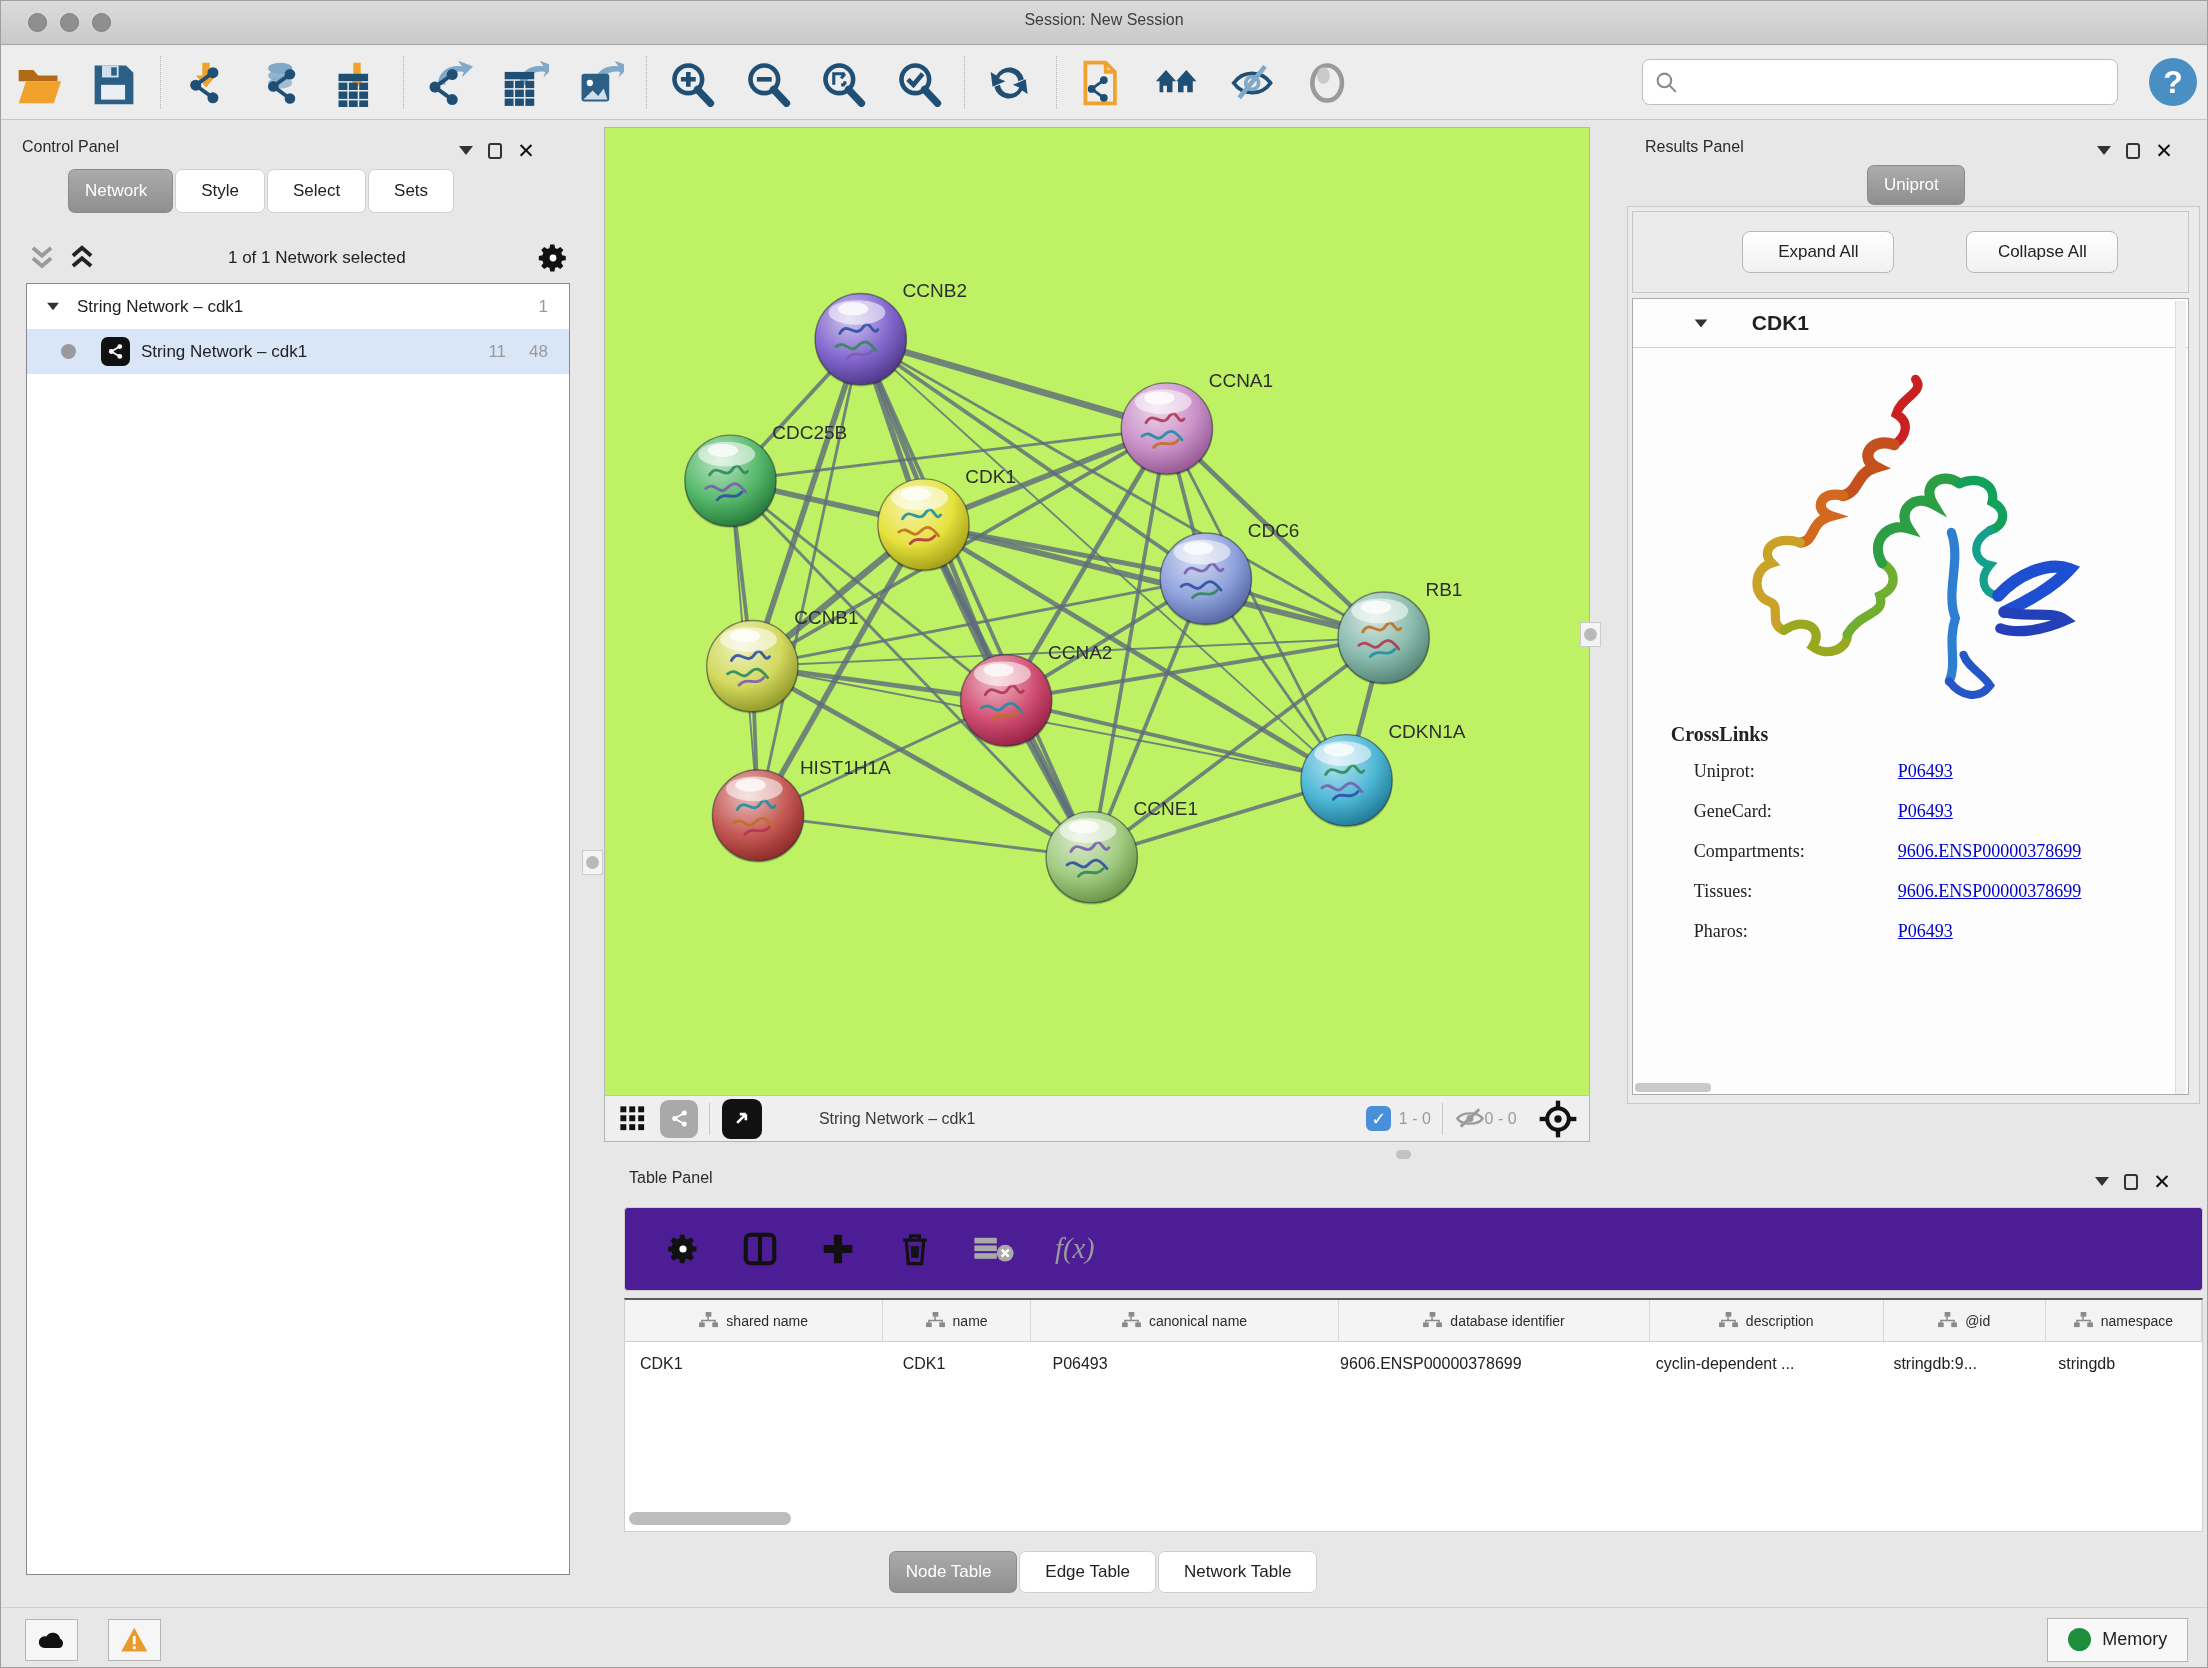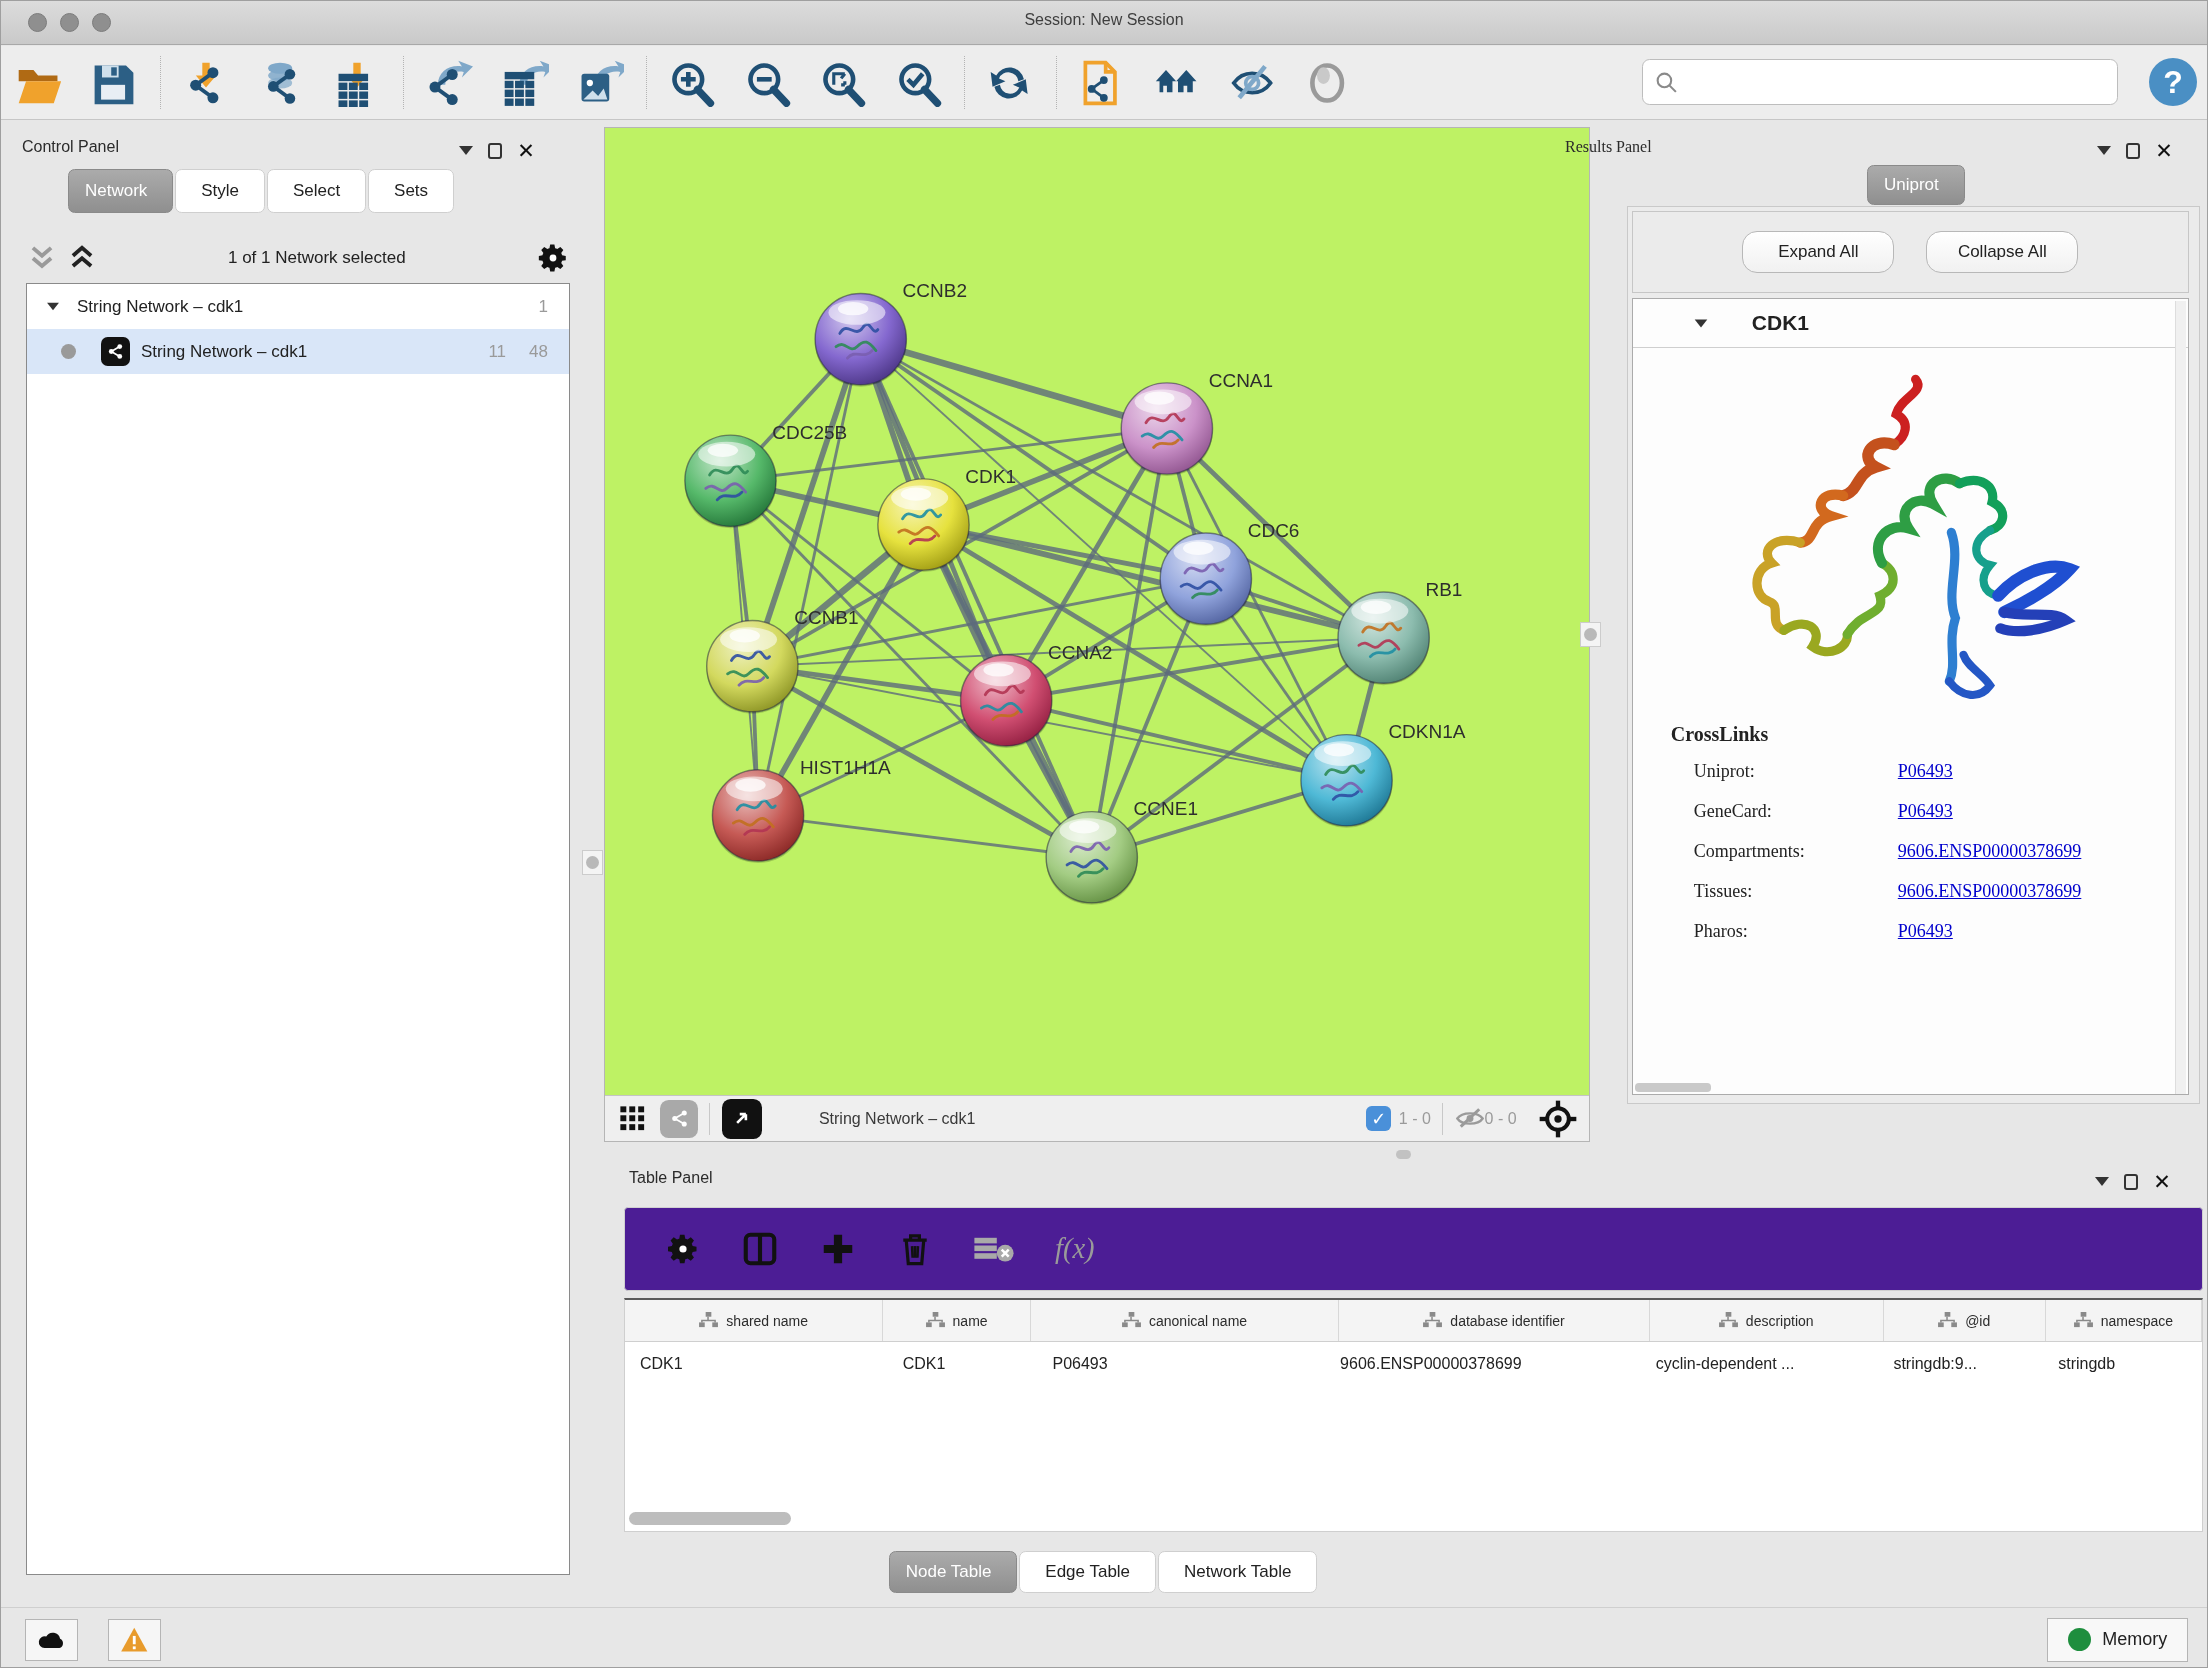--- a/index.html
+++ b/index.html
@@ -49,21 +49,21 @@
   .gray-num{color:#9a9a9a;}
   .edge-handle{position:absolute;width:21px;height:25px;background:#f4f4f4;border:1px solid #cccccc;
     display:flex;align-items:center;justify-content:center;}
   .edge-handle .dot{width:13.3px;height:13.3px;border-radius:50%;background:#b9b9b9;}
   .split-dot{position:absolute;left:1395px;top:1149px;width:15px;height:8.6px;border-radius:7.6px;background:#c2c2c2;}
   
   .rp-tab{position:absolute;left:1866px;top:164px;}
   .rp-outer{position:absolute;left:1626px;top:205px;width:573px;height:898px;background:#ebebeb;border:1.9px solid #c9c9c9;}
   .rp-btnbox{position:absolute;left:3.8px;top:3.8px;width:557px;height:82px;border:1.9px solid #c6c6c6;display:flex;align-items:center;justify-content:center;gap:32px;}
   .rp-btn{min-width:152px;height:42px;padding:0 25px;background:linear-gradient(#ffffff,#f1f1f1);
-    border:1px solid #b8b8b8;border-radius:15px;font-size:17px;display:flex;align-items:center;justify-content:center;}
+    border:1px solid #b8b8b8;border-radius:8px;font-size:17px;display:flex;align-items:center;justify-content:center;margin-left:40px;}
   .rp-content{position:absolute;left:3.8px;top:91px;width:557px;height:797px;background:#fdfdfd;border:1.9px solid #ababab;}
   .rp-generow{height:49px;display:flex;align-items:center;border-bottom:1px solid #cfcfcf;}
   .rp-desc{font-size:17px;padding:11.4px 0 0 32px;}
   .serif{font-family:"Liberation Serif","DejaVu Serif",serif;}
   .xl-title{font-size:20px;font-weight:bold;padding:9.5px 0 5.7px 38px;}
   .xl-row{display:flex;font-size:18px;padding:9.5px 0 9.5px 61px;}
   .xl-label{width:204px;}
   .xl-link{color:#0000cd;text-decoration:underline;}
   .v-scroll{position:absolute;right:1.9px;top:1.9px;width:11.4px;height:793px;background:#f0f0f0;border-left:1px solid #ddd;}
   .h-scrollbit{position:absolute;left:1.9px;bottom:1.9px;width:76px;height:9.5px;background:#c9c9c9;border-radius:3.8px;}
@@ -636,21 +636,21 @@
     </div>
   </div>
   <div class="edge-handle" style="left:581px;top:849px;">
       <div class="dot"></div>
     </div>
   <div class="edge-handle" style="left:1579px;top:621px;">
       <div class="dot"></div>
     </div>
   <div class="split-dot"></div>
 
-  <div class="panel-head" style="left:1564px;top:137px;font-family:Liberation Serif, serif;">Results Panel</div>
+  <div class="panel-head" style="left:1644px;top:137px;">Results Panel</div>
   <div class="ph-btns" style="left:2096px;top:139px;">
     <div class="ph-tri"></div>
     <div class="ph-float"></div>
     <div class="ph-x">✕</div>
   </div>
   <div class="rp-tab">
     <div class="tab sel" style="height:40px;">Uniprot</div>
   </div>
   <div class="rp-outer">
     <div class="rp-btnbox">

